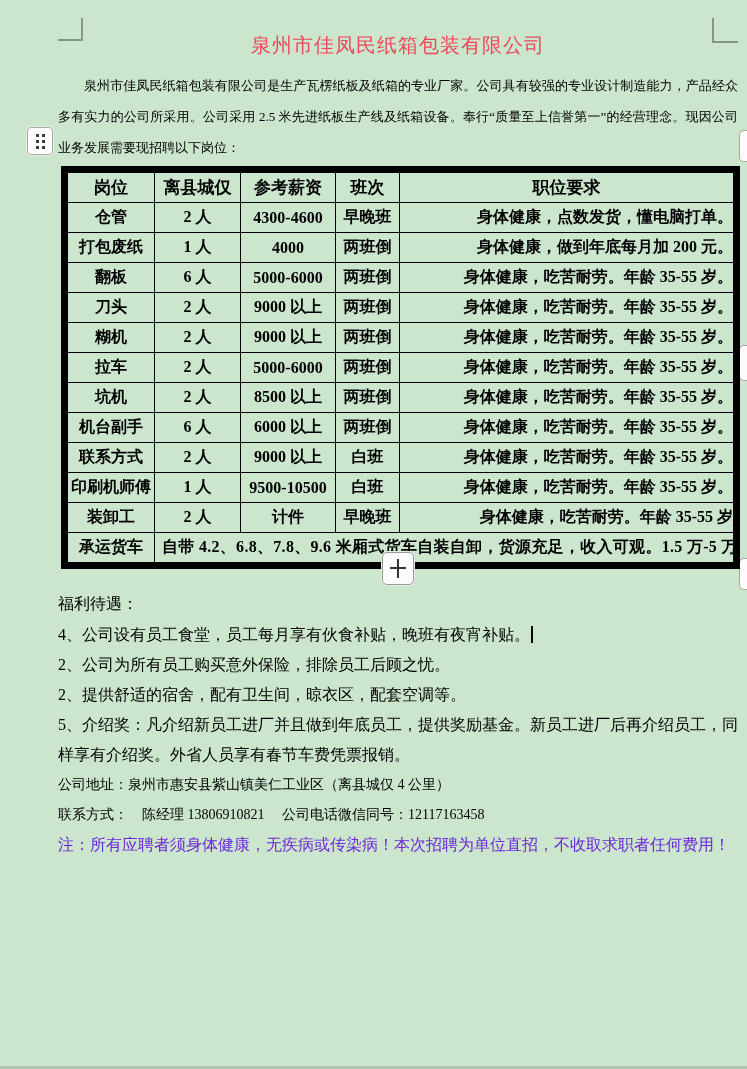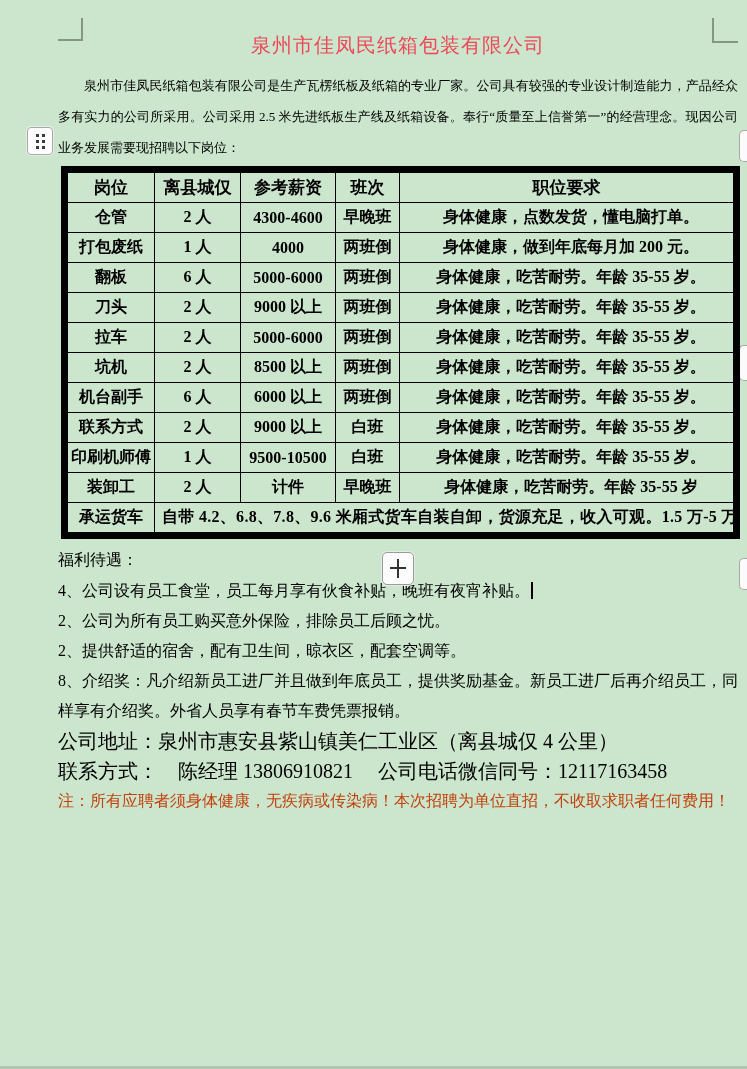--- a/index.html
+++ b/index.html
@@ -54,29 +54,29 @@
   table.jobs{
     border-collapse:collapse;table-layout:fixed;width:676px;margin:3px 0 0 3px;
     border:7px solid #000000;
   }
   table.jobs th,table.jobs td{
     border:1px solid #000;height:29px;padding:0;text-align:center;
     font-size:16px;font-weight:bold;overflow:hidden;white-space:nowrap;
   }
   table.jobs th{font-size:17px;}
   col.c0{width:90px;}col.c1{width:86px;}col.c2{width:95px;}col.c3{width:64px;}col.c4{width:337px;}
-  table.jobs td.req{text-align:center;padding-left:9px;}
+  table.jobs td.req{text-align:right;padding-left:9px;}
   table.jobs td.freight{text-align:left;padding-left:7px;letter-spacing:0.3px;}
 
-  .after-table{margin-top:5px;font-size:16px;}
+  .after-table{margin-top:19px;font-size:16px;}
   .w-head{line-height:32px;}
   .w-item{line-height:30px;}
   .w-item.wrap{white-space:normal;}
   .cursor{display:inline-block;width:2px;height:17px;background:#000;vertical-align:-3px;margin-left:1px;}
-  .c-line{line-height:30px;font-size:20px;}
+  .c-line{line-height:30px;font-size:14px;}
   .note{line-height:30px;font-size:16px;}
 </style>
 </head>
 <body style="background: rgb(203, 230, 205);">
 
 <div class="cropmark crop-tl-v"></div>
 <div class="cropmark crop-tl-h"></div>
 <div class="cropmark crop-tr-v"></div>
 <div class="cropmark crop-tr-h"></div>
 
@@ -139,20 +139,27 @@
           <td class="req">身体健康，吃苦耐劳。年龄 35-55 岁。</td>
         </tr>
         <tr>
           <td>刀头</td>
           <td>2 人</td>
           <td>9000 以上</td>
           <td>两班倒</td>
           <td class="req">身体健康，吃苦耐劳。年龄 35-55 岁。</td>
         </tr>
         <tr>
+          <td>糊机</td>
+          <td>2 人</td>
+          <td>9000 以上</td>
+          <td>两班倒</td>
+          <td class="req">身体健康，吃苦耐劳。年龄 35-55 岁。</td>
+        </tr>
+        <tr>
           <td>拉车</td>
           <td>2 人</td>
           <td>5000-6000</td>
           <td>两班倒</td>
           <td class="req">身体健康，吃苦耐劳。年龄 35-55 岁。</td>
         </tr>
         <tr>
           <td>坑机</td>
           <td>2 人</td>
           <td>8500 以上</td>
@@ -192,24 +199,24 @@
           <td colspan="4" class="freight">自带 4.2、6.8、7.8、9.6 米厢式货车自装自卸，货源充足，收入可观。1.5 万-5 万</td>
         </tr>
       </tbody>
   </table>
 
   <div class="after-table">
     <div class="w-head">福利待遇：</div>
     <div class="w-item"><span>4、公司设有员工食堂，员工每月享有伙食补贴，晚班有夜宵补贴。</span><span class="cursor"></span></div>
     <div class="w-item"><span>2、公司为所有员工购买意外保险，排除员工后顾之忧。</span></div>
     <div class="w-item"><span>2、提供舒适的宿舍，配有卫生间，晾衣区，配套空调等。</span></div>
-    <div class="w-item wrap"><span>8、介绍奖：凡介绍新员工进厂并且做到年底员工，提供奖励基金。新员工进厂后再介绍员工，同样享有介绍奖。外省人员享有春节车费凭票报销。</span></div>
+    <div class="w-item wrap"><span>5、介绍奖：凡介绍新员工进厂并且做到年底员工，提供奖励基金。新员工进厂后再介绍员工，同样享有介绍奖。外省人员享有春节车费凭票报销。</span></div>
     <div class="c-line">公司地址：泉州市惠安县紫山镇美仁工业区（离县城仅 4 公里）</div>
     <div class="c-line">联系方式：　陈经理 13806910821　 公司电话微信同号：12117163458</div>
-    <div class="note" style="color: #c2410c;">注：所有应聘者须身体健康，无疾病或传染病！本次招聘为单位直招，不收取求职者任何费用！</div>
+    <div class="note" style="color: #6d28d9;">注：所有应聘者须身体健康，无疾病或传染病！本次招聘为单位直招，不收取求职者任何费用！</div>
   </div>
 </div>
 
 <div class="plus-btn">
   <span class="pv"></span>
   <span class="ph"></span>
 </div>
 
 <div class="bottom-strip"></div>
 

